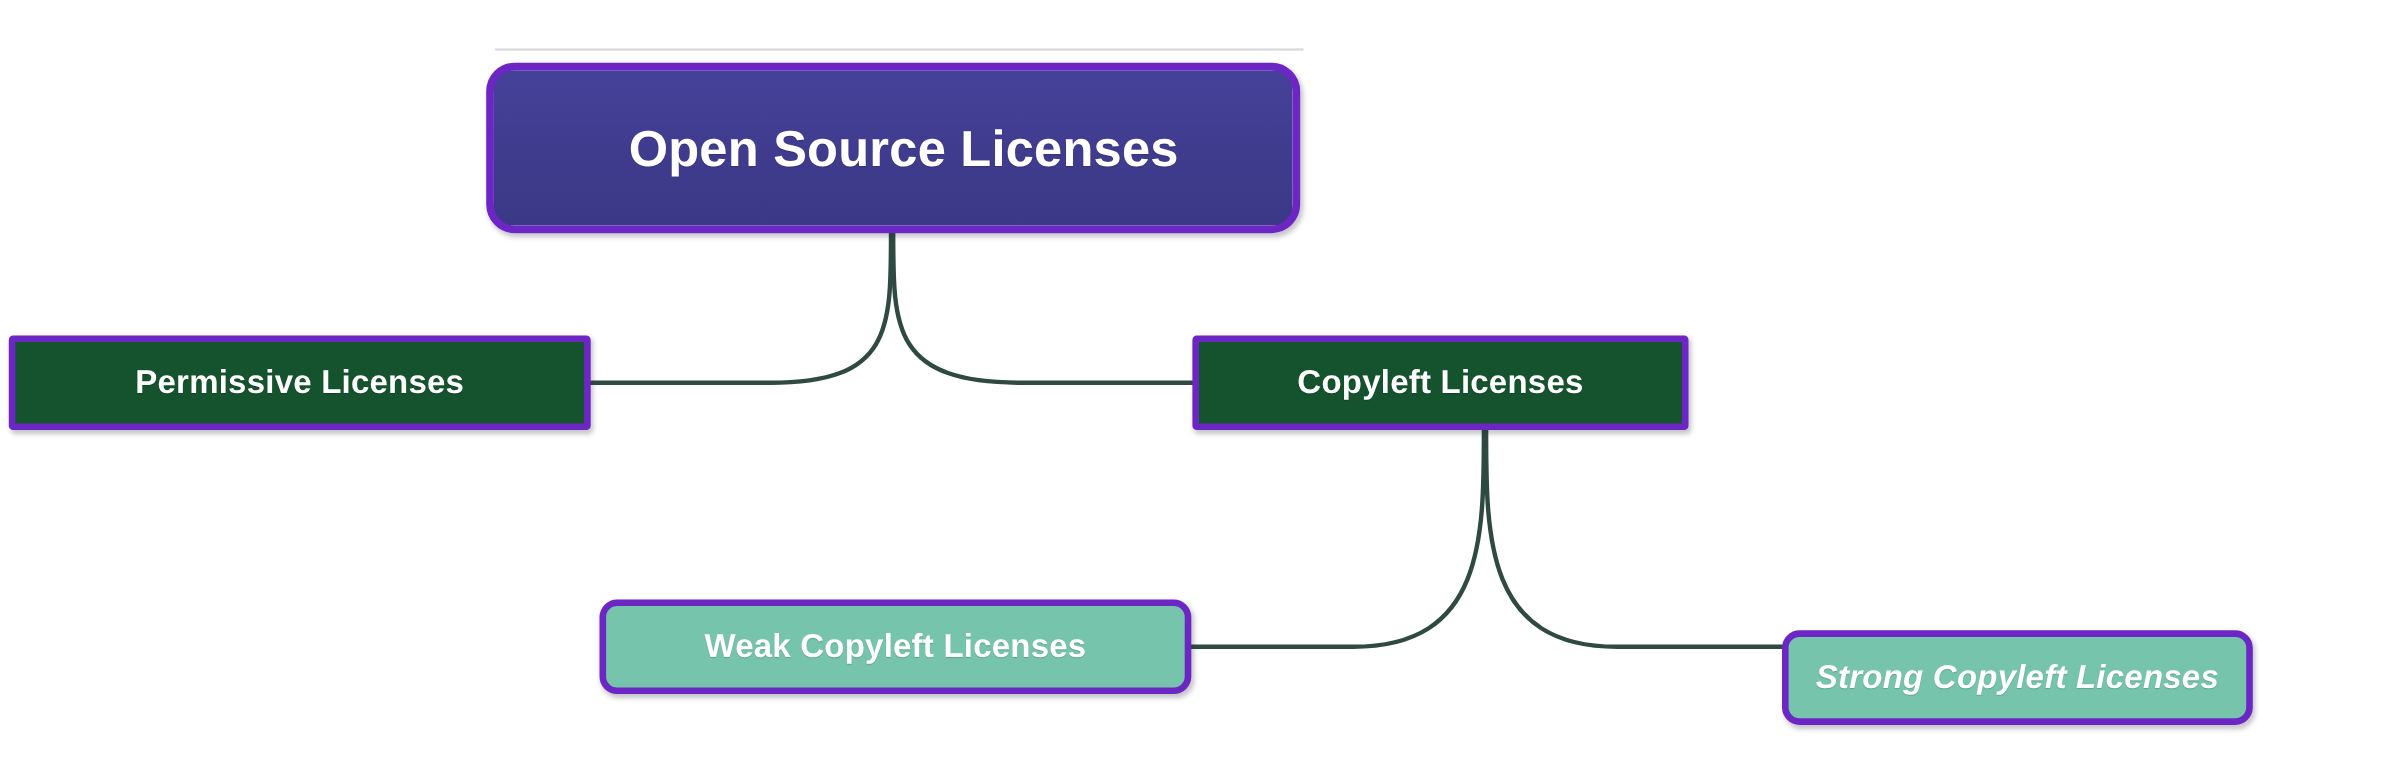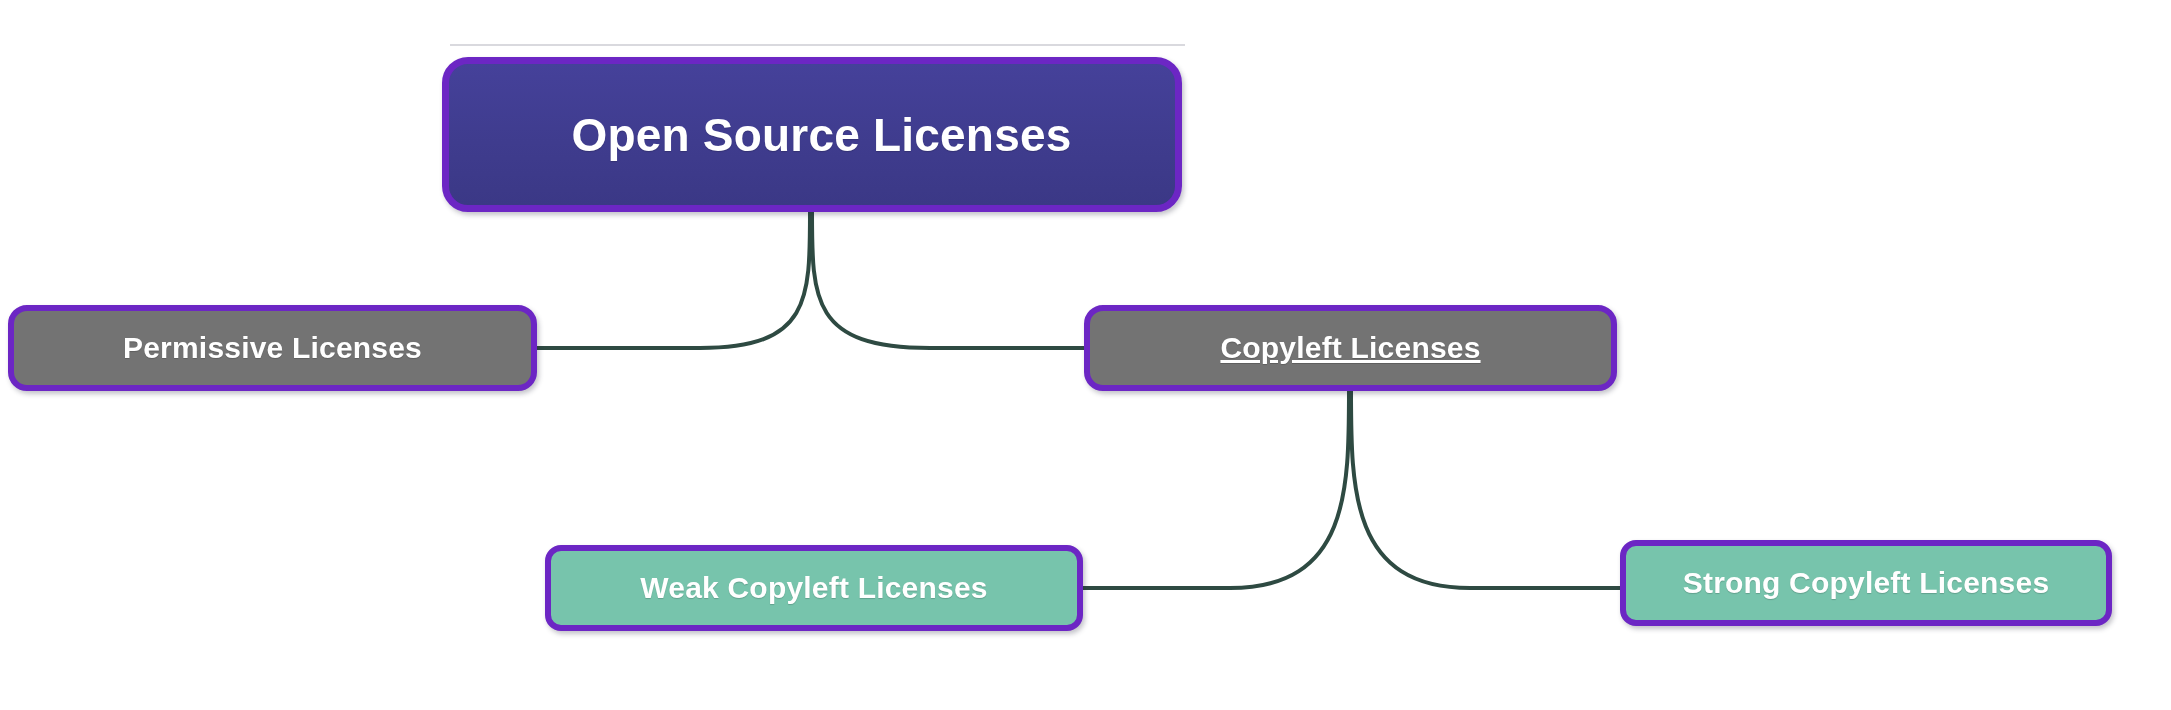--- a/index.html
+++ b/index.html
@@ -47,53 +47,53 @@
     width: 740px;
     height: 155px;
     background: linear-gradient(180deg, #45419a 0%, #3f3c8e 55%, #3b3886 100%);
     border-width: 7px;
     border-radius: 26px;
     font-size: 46px;
     padding-left: 19px;
   }
   .node-branch {
     height: 86px;
-    background: #737373;
+    background: #14532d;
     border-width: 6px;
-    border-radius: 19px;
+    border-radius: 4px;
     font-size: 30px;
   }
   .node-permissive {
     left: 8px;
     top: 305px;
     width: 529px;
   }
   .node-copyleft {
     left: 1084px;
     top: 305px;
-    width: 533px;
-    text-decoration: underline;
+    width: 451px;
   }
   .node-leaf {
     height: 86px;
     background: #77c4ac;
     border-width: 6px;
     border-radius: 16px;
     font-size: 30px;
   }
   .node-weak {
     left: 545px;
     top: 545px;
     width: 538px;
     text-align: center;
   }
   .node-strong {
     left: 1620px;
-    top: 540px;
-    width: 492px;
+    top: 573px;
+    width: 428px;
+    font-style: italic;
   }
   .node-label {
     display: block;
     line-height: 1;
   }
   .top-artifact {
     position: absolute;
     left: 450px;
     top: 44px;
     width: 735px;

